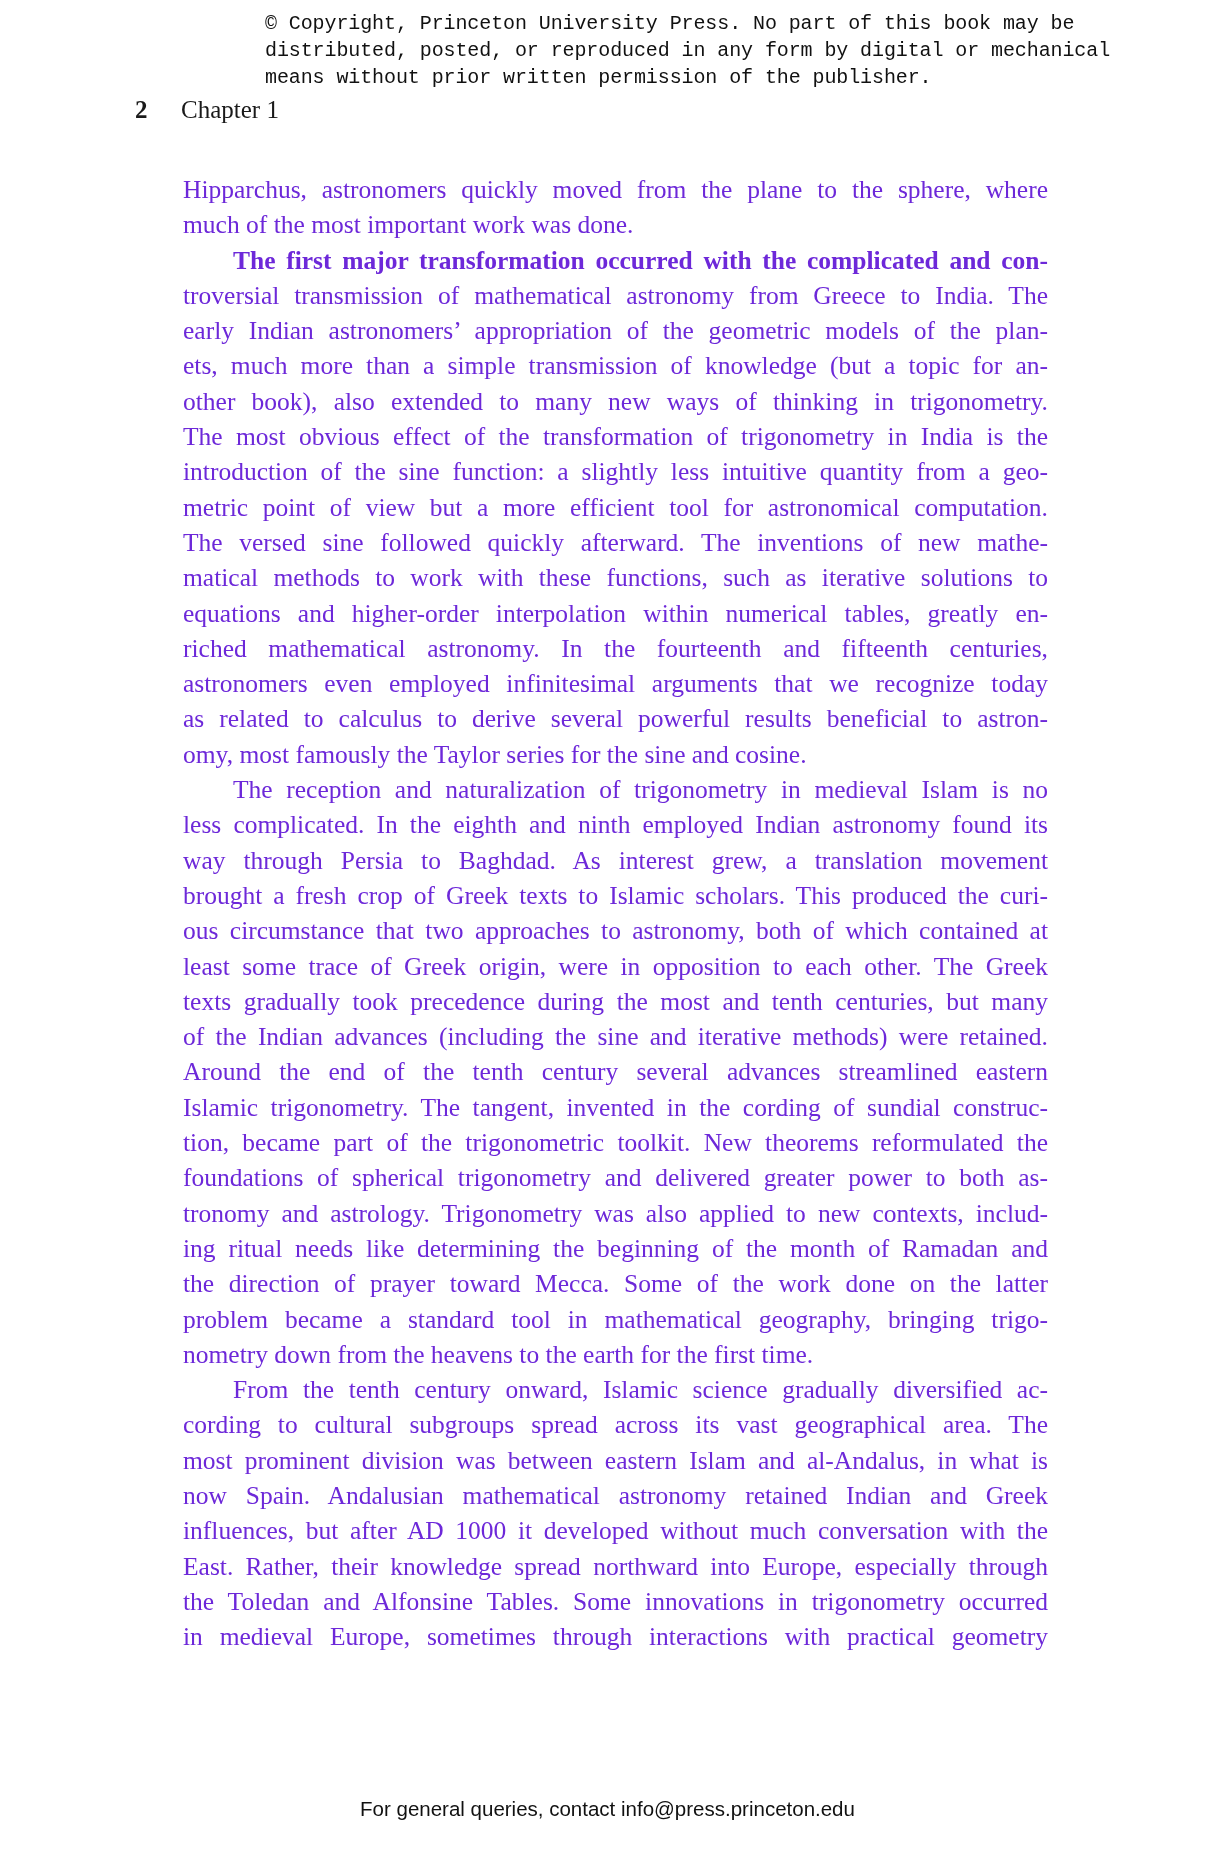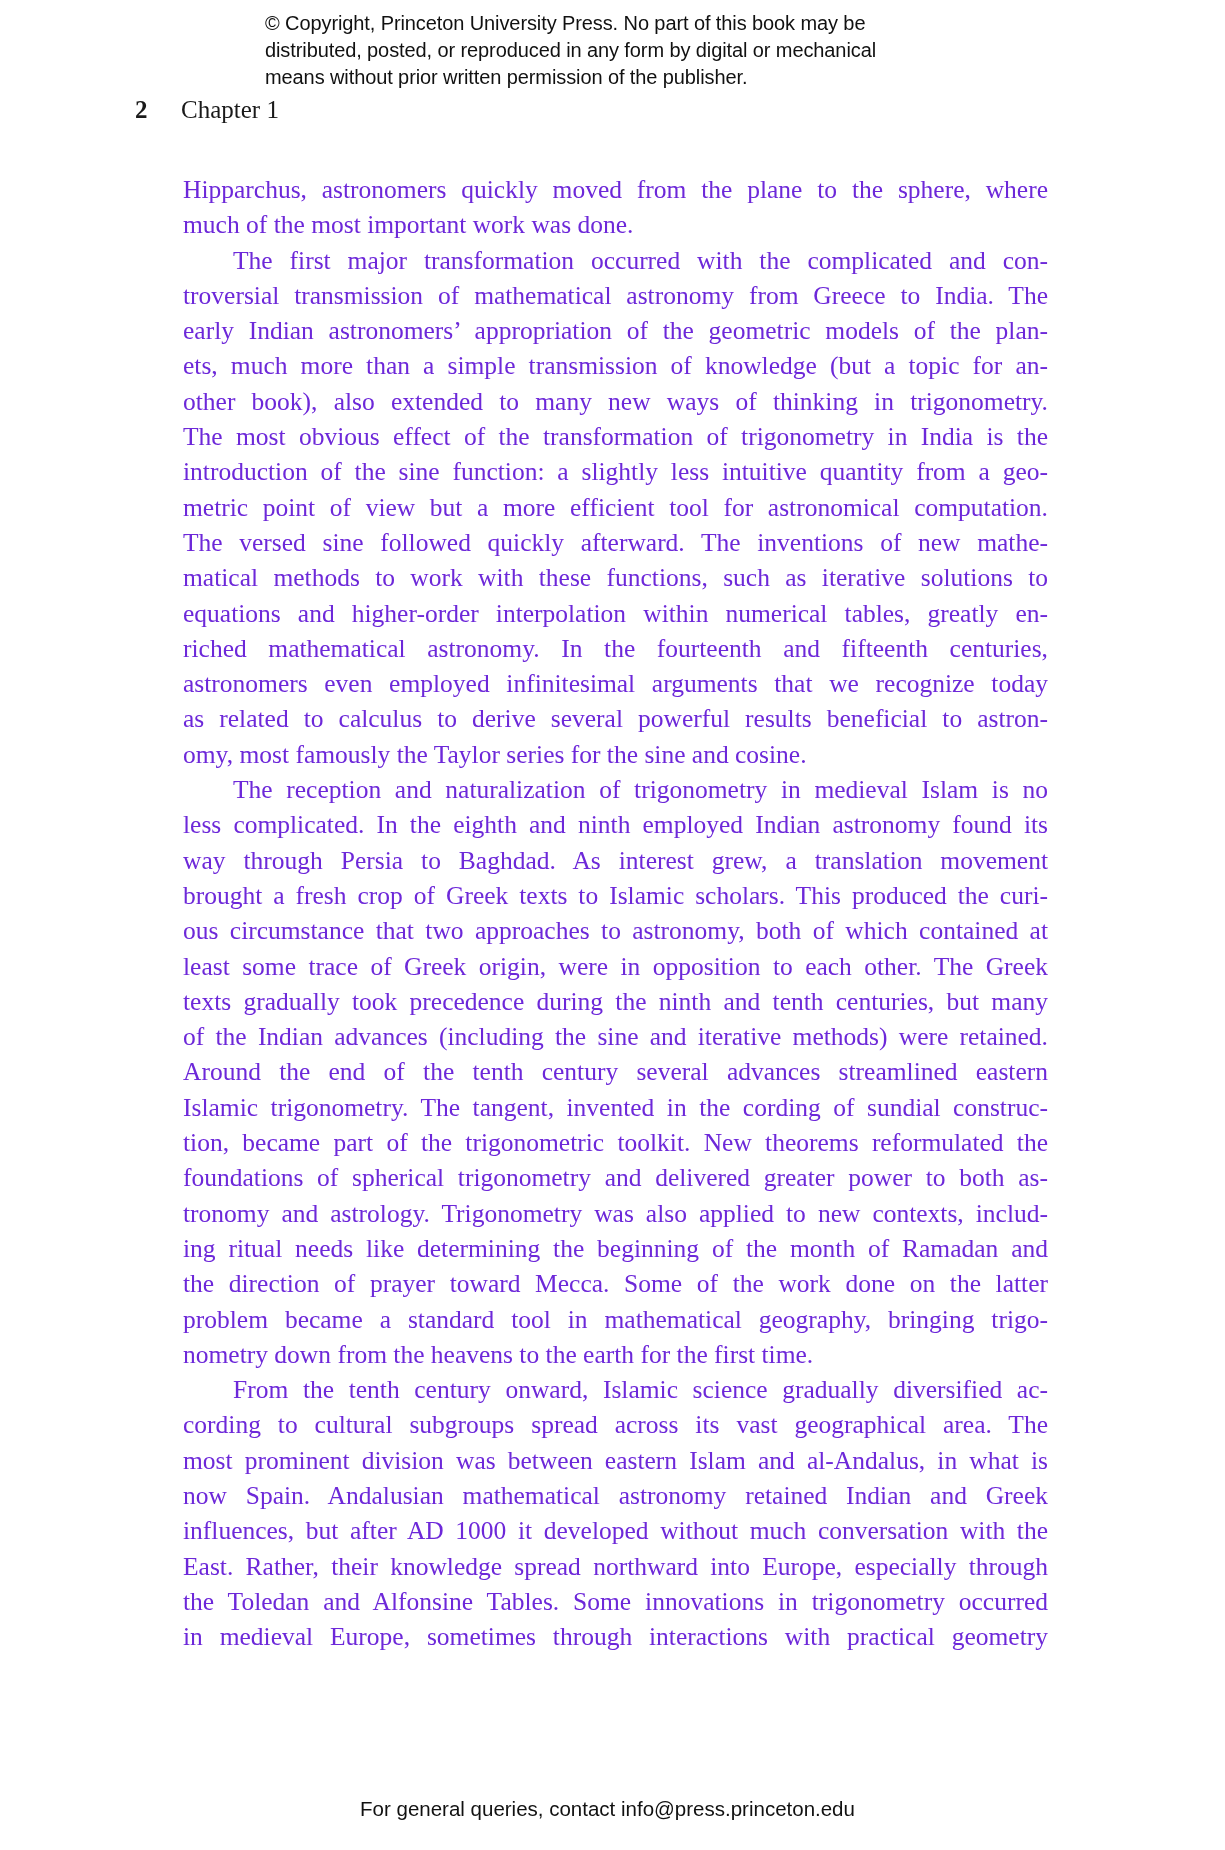--- a/index.html
+++ b/index.html
@@ -21,20 +21,21 @@
       width: 720px;
       font-family: "Liberation Sans", sans-serif;
       font-size: 20px;
       line-height: 27px;
       color: #111111;
       letter-spacing: -0.1px;
     }
     .copyright .cline {
       display: block;
       white-space: nowrap;
+      font-family: Liberation Mono, monospace;
     }
     .running-head {
       position: absolute;
       left: 135px;
       top: 95px;
       font-family: "Liberation Serif", serif;
       font-size: 25px;
       line-height: 30px;
       color: #1a1a1a;
       white-space: nowrap;
@@ -93,42 +94,42 @@
   <span class="cline">means without prior written permission of the publisher.</span>
 </div>
 
 <div class="running-head">
   <span class="folio">2</span><span>Chapter 1</span>
 </div>
 
 <div class="body-text" id="body-text">
     <span class="line" style="white-space: normal;">Hipparchus, astronomers quickly moved from the plane to the sphere, where</span>
     <span class="line last" style="white-space: nowrap;">much of the most important work was done.</span>
-    <span class="line indent" style="white-space: normal;">The first major transformation occurred with the complicated and con-</span>
+    <span class="line indent" style="white-space: normal; font-weight: bold;">The first major transformation occurred with the complicated and con-</span>
     <span class="line" style="white-space: normal;">troversial transmission of mathematical astronomy from Greece to India. The</span>
     <span class="line" style="white-space: normal;">early Indian astronomers’ appropriation of the geometric models of the plan-</span>
     <span class="line" style="white-space: normal;">ets, much more than a simple transmission of knowledge (but a topic for an-</span>
     <span class="line" style="white-space: normal;">other book), also extended to many new ways of thinking in trigonometry.</span>
     <span class="line" style="white-space: normal;">The most obvious effect of the transformation of trigonometry in India is the</span>
     <span class="line" style="white-space: normal;">introduction of the sine function: a slightly less intuitive quantity from a geo-</span>
     <span class="line" style="white-space: normal;">metric point of view but a more efficient tool for astronomical computation.</span>
     <span class="line" style="white-space: normal;">The versed sine followed quickly afterward. The inventions of new mathe-</span>
     <span class="line" style="white-space: normal;">matical methods to work with these functions, such as iterative solutions to</span>
     <span class="line" style="white-space: normal;">equations and higher-order interpolation within numerical tables, greatly en-</span>
     <span class="line" style="white-space: normal;">riched mathematical astronomy. In the fourteenth and fifteenth centuries,</span>
     <span class="line" style="white-space: normal;">astronomers even employed infinitesimal arguments that we recognize today</span>
     <span class="line" style="white-space: normal;">as related to calculus to derive several powerful results beneficial to astron-</span>
     <span class="line last" style="white-space: nowrap;">omy, most famously the Taylor series for the sine and cosine.</span>
     <span class="line indent" style="white-space: normal;">The reception and naturalization of trigonometry in medieval Islam is no</span>
     <span class="line" style="white-space: normal;">less complicated. In the eighth and ninth employed Indian astronomy found its</span>
     <span class="line" style="white-space: normal;">way through Persia to Baghdad. As interest grew, a translation movement</span>
     <span class="line" style="white-space: normal;">brought a fresh crop of Greek texts to Islamic scholars. This produced the curi-</span>
     <span class="line" style="white-space: normal;">ous circumstance that two approaches to astronomy, both of which contained at</span>
     <span class="line" style="white-space: normal;">least some trace of Greek origin, were in opposition to each other. The Greek</span>
-    <span class="line" style="white-space: normal;">texts gradually took precedence during the ninth and tenth centuries, but many</span>
+    <span class="line" style="white-space: normal;">texts gradually took precedence during the most and tenth centuries, but many</span>
     <span class="line" style="white-space: normal;">of the Indian advances (including the sine and iterative methods) were retained.</span>
     <span class="line" style="white-space: normal;">Around the end of the tenth century several advances streamlined eastern</span>
     <span class="line" style="white-space: normal;">Islamic trigonometry. The tangent, invented in the cording of sundial construc-</span>
     <span class="line" style="white-space: normal;">tion, became part of the trigonometric toolkit. New theorems reformulated the</span>
     <span class="line" style="white-space: normal;">foundations of spherical trigonometry and delivered greater power to both as-</span>
     <span class="line" style="white-space: normal;">tronomy and astrology. Trigonometry was also applied to new contexts, includ-</span>
     <span class="line" style="white-space: normal;">ing ritual needs like determining the beginning of the month of Ramadan and</span>
     <span class="line" style="white-space: normal;">the direction of prayer toward Mecca. Some of the work done on the latter</span>
     <span class="line" style="white-space: normal;">problem became a standard tool in mathematical geography, bringing trigo-</span>
     <span class="line last" style="white-space: nowrap;">nometry down from the heavens to the earth for the first time.</span>

